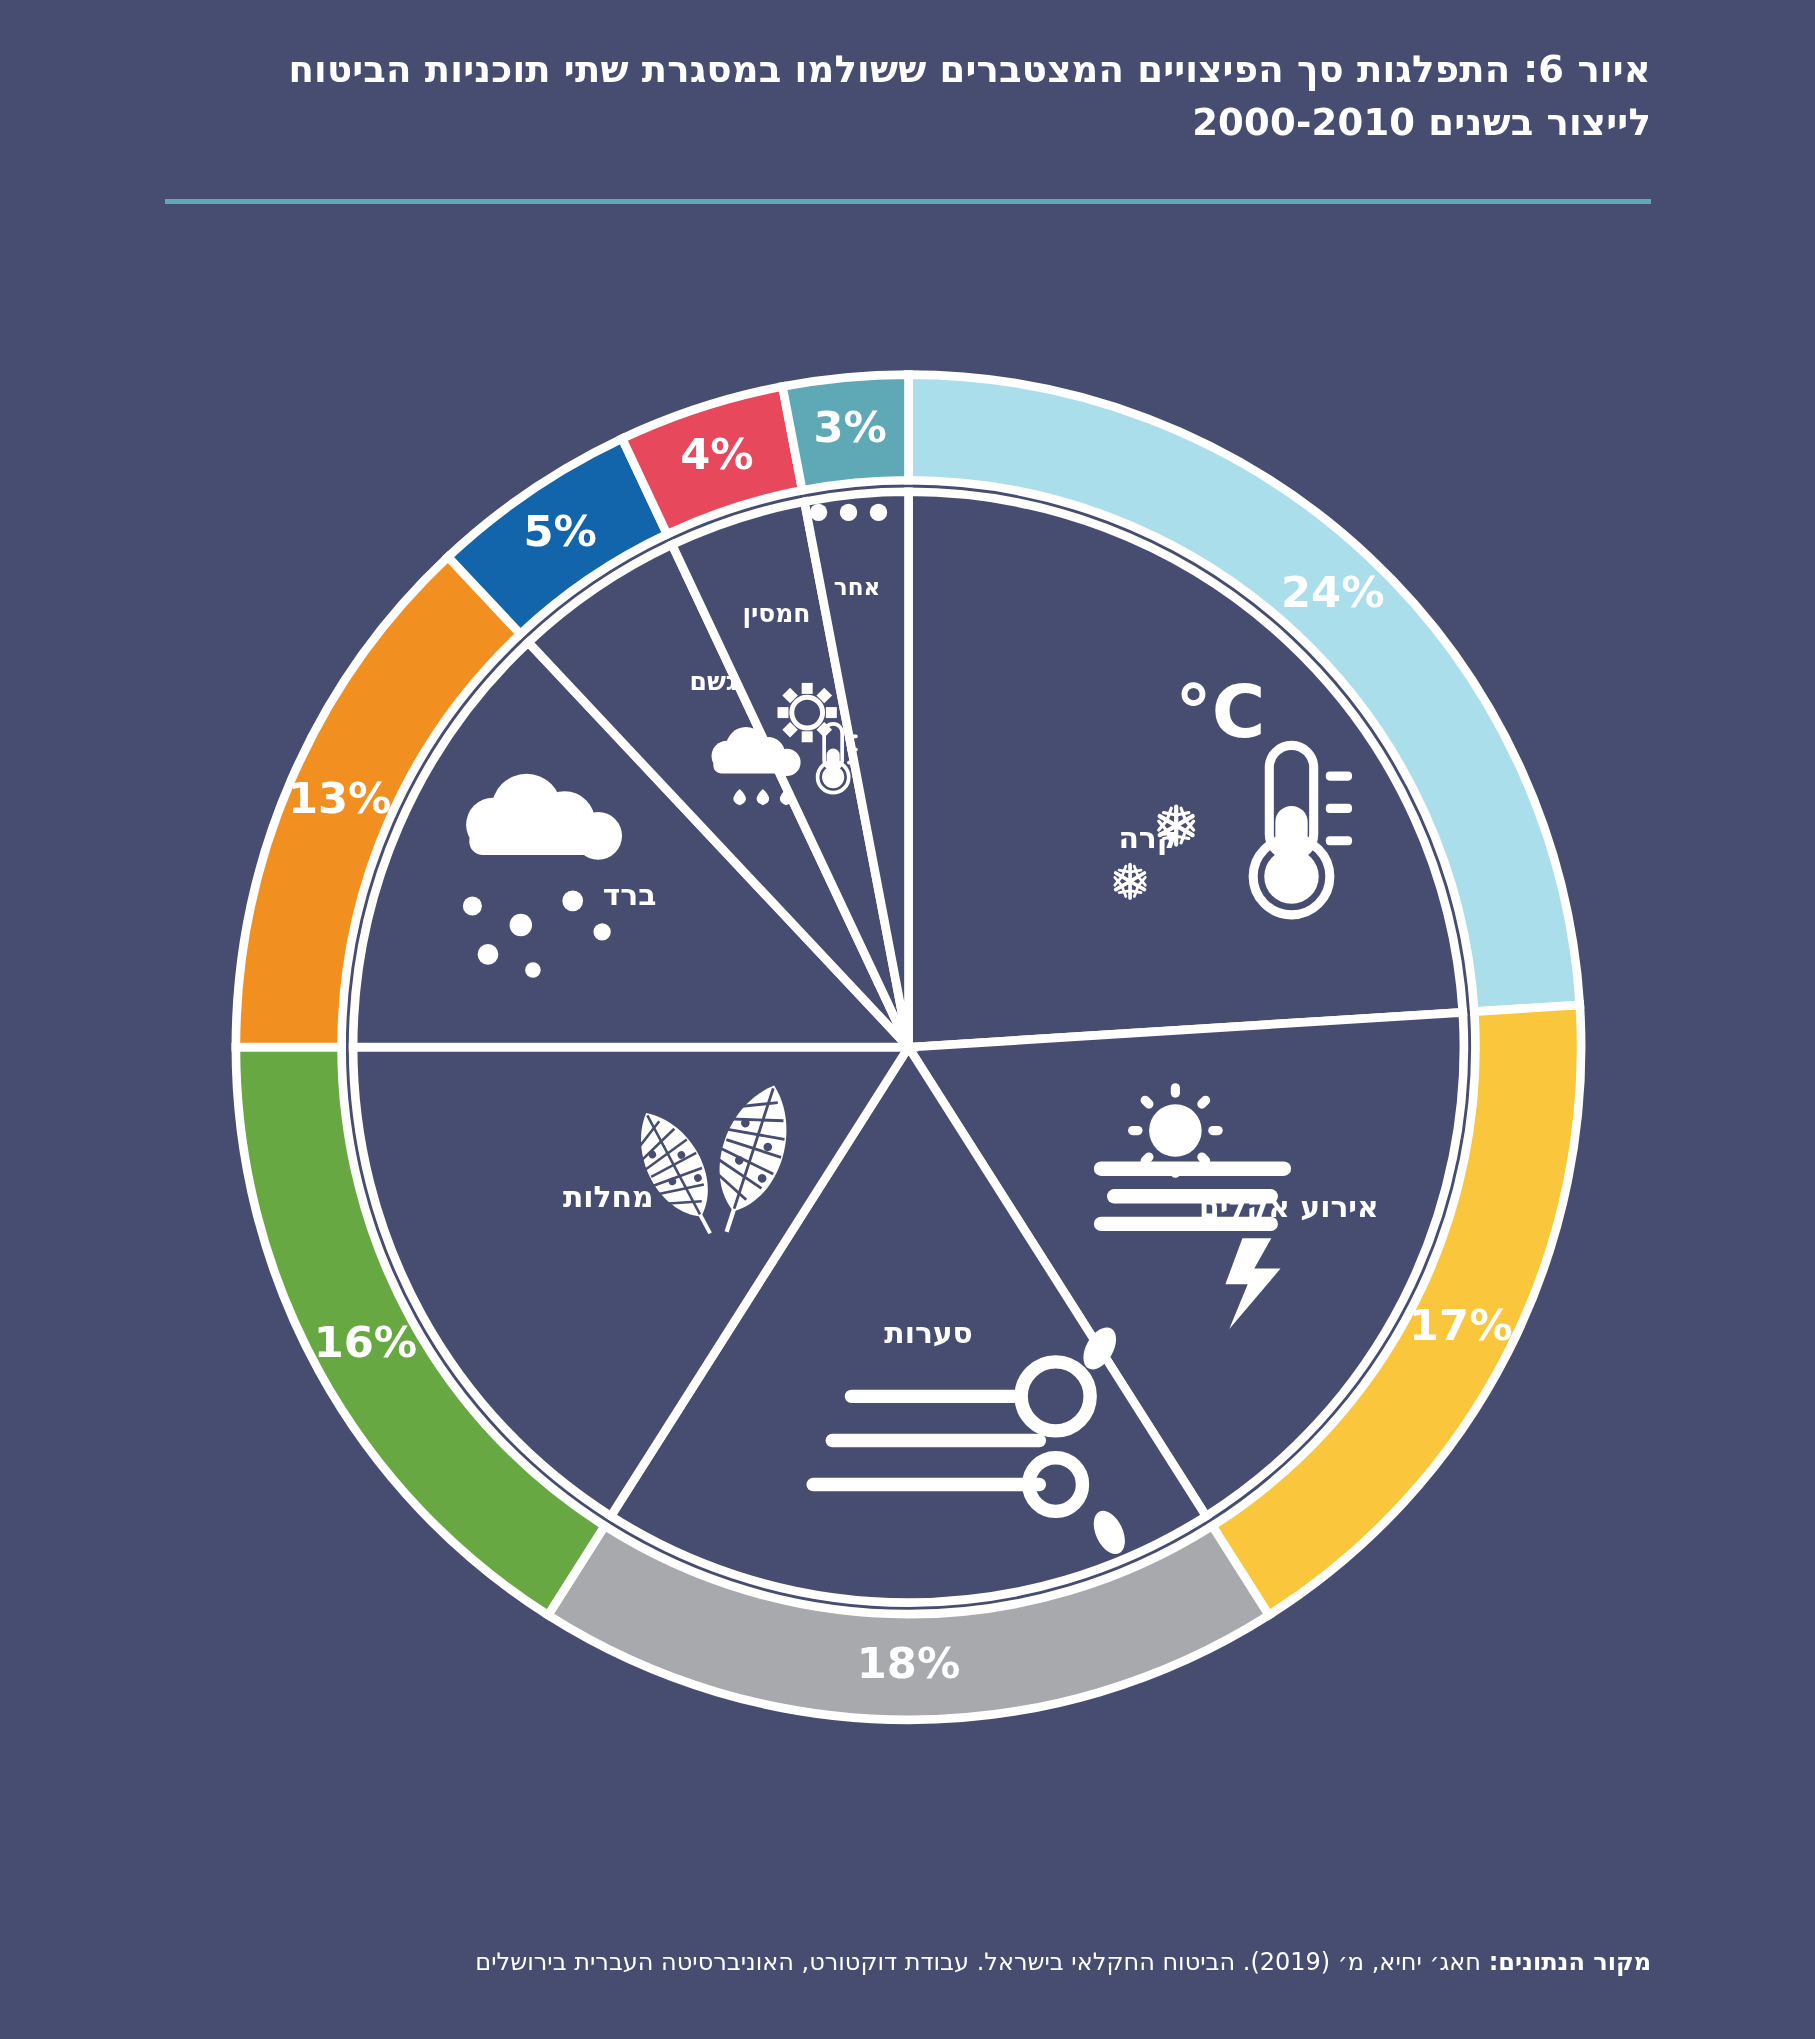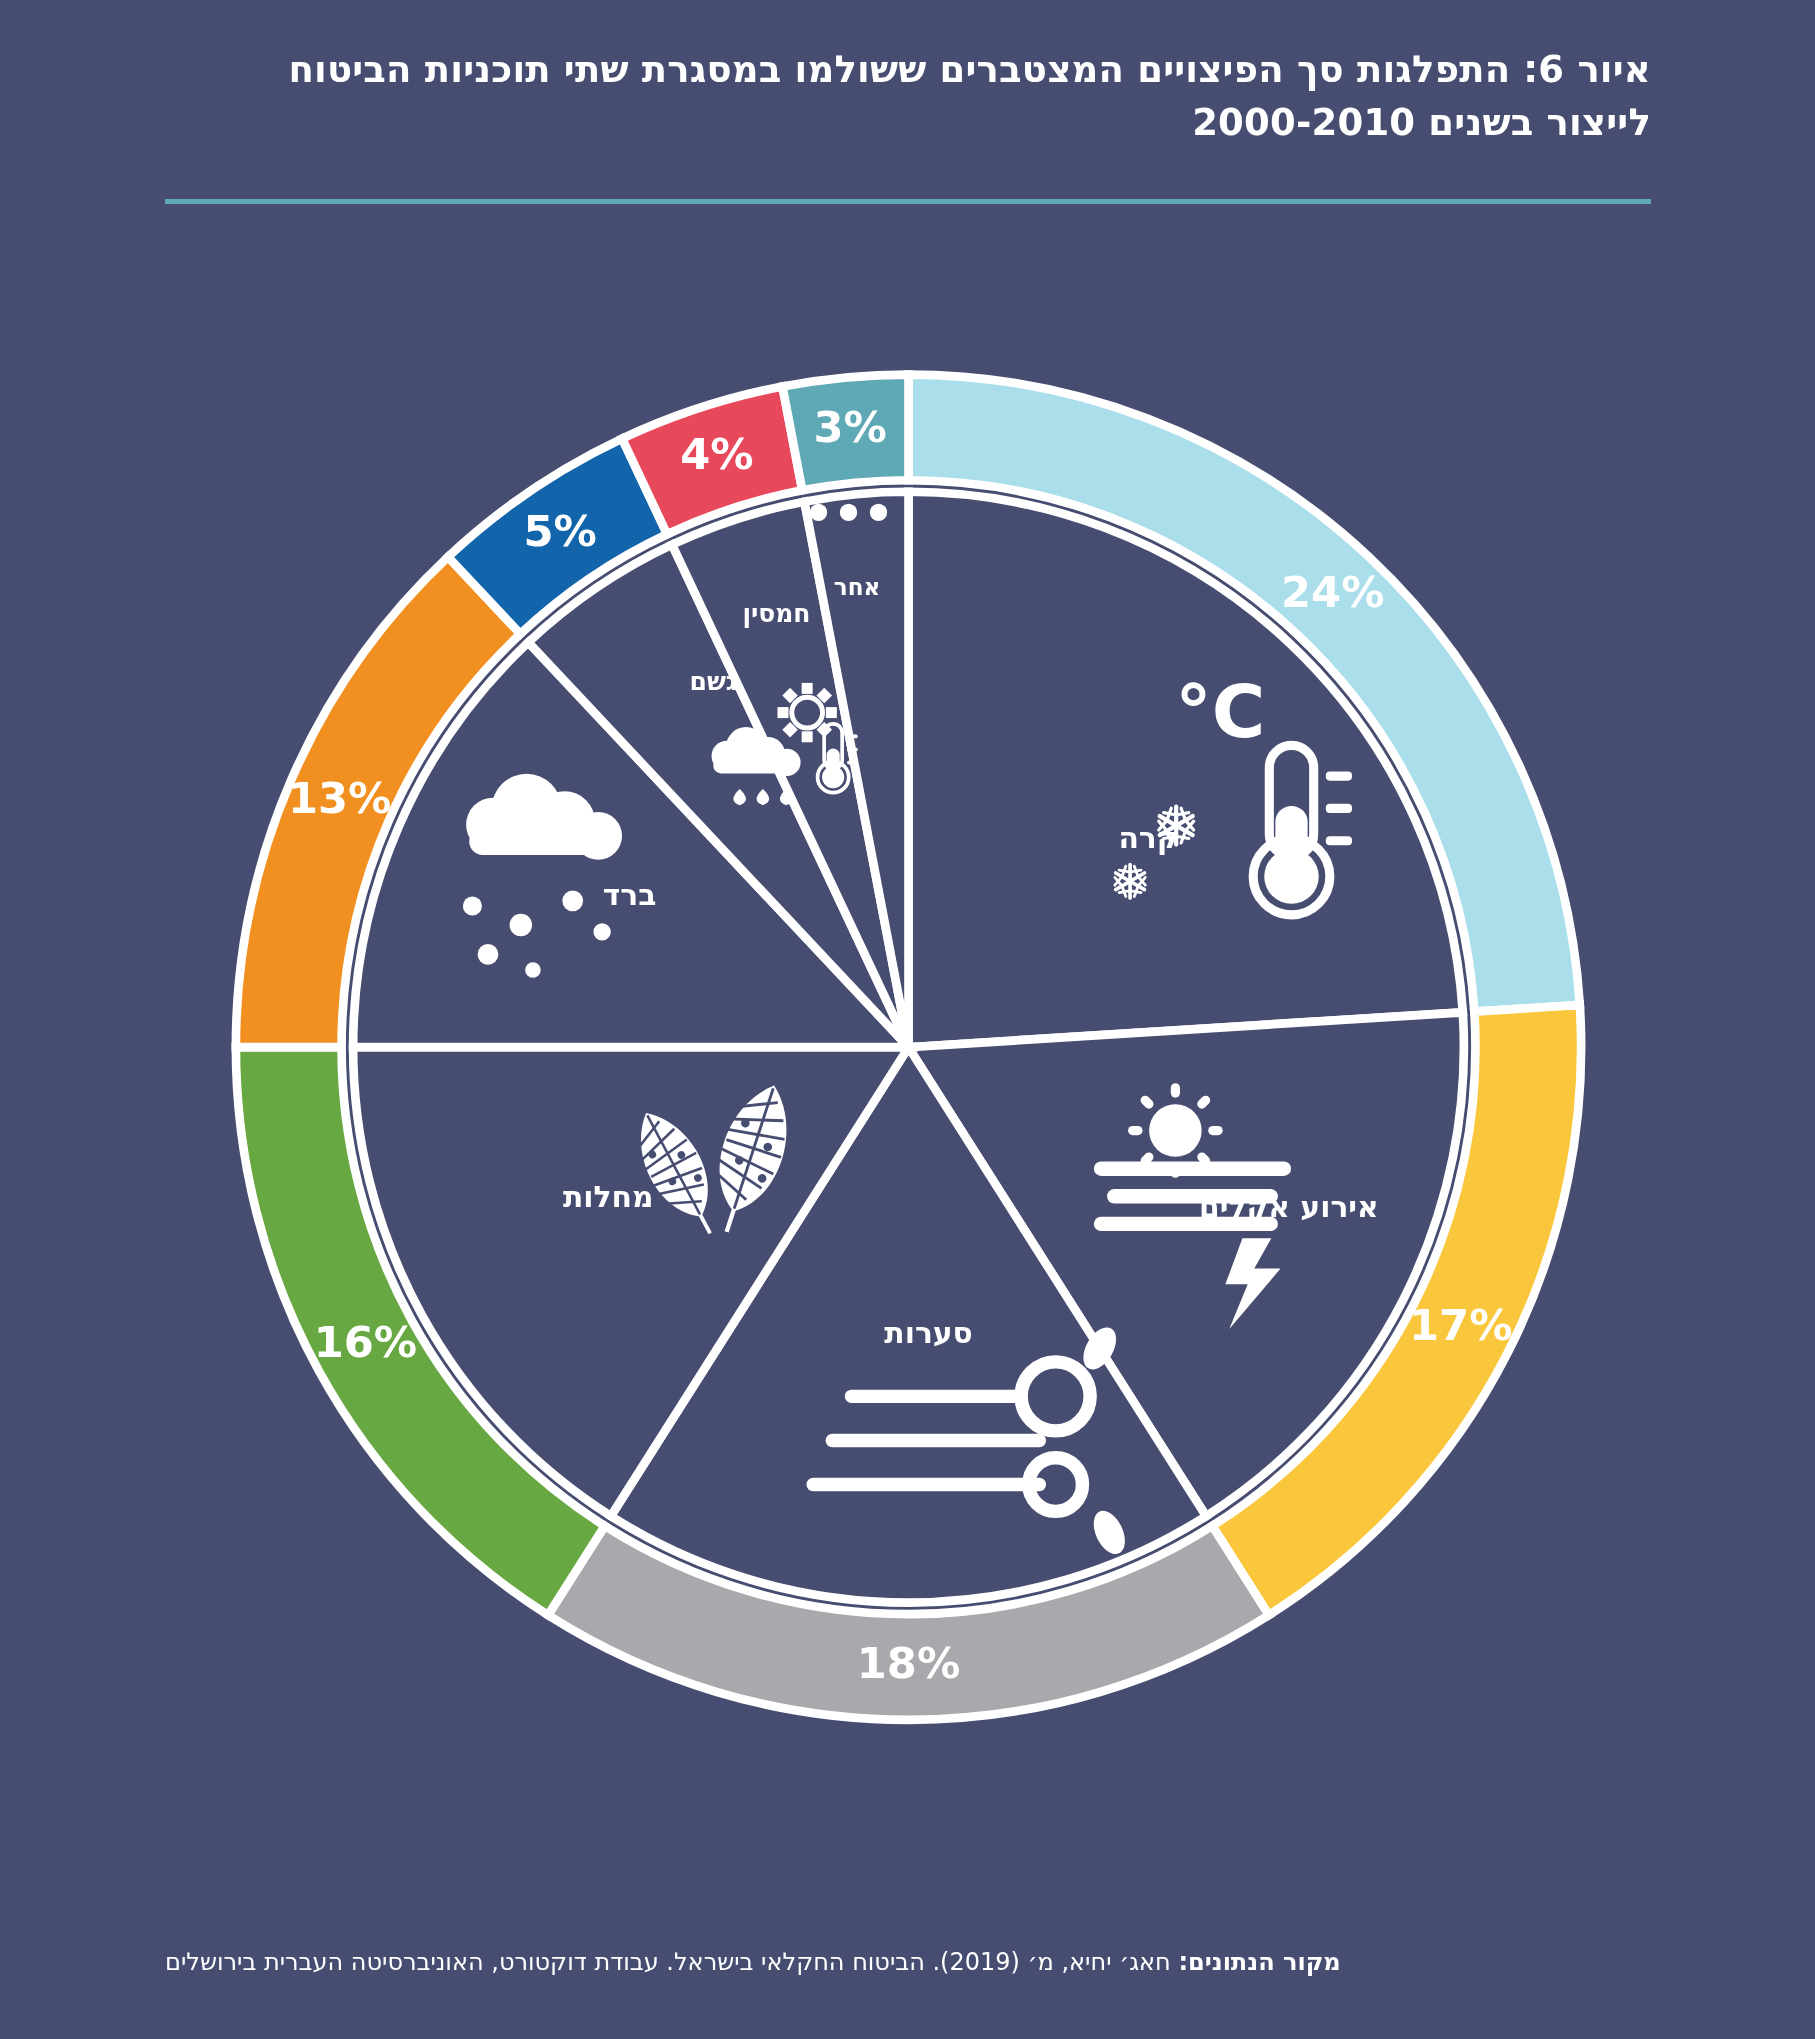--- a/index.html
+++ b/index.html
@@ -59,21 +59,21 @@
     dominant-baseline:middle;
     direction:rtl;
   }
   .cat-label.small{font-size:26px;}
   .cat-label.tiny{font-size:24px;}
 
   
   .footer{
     position:absolute;
     bottom:60px; right:165px; left:165px;
-    text-align:left;
+    text-align:right;
     direction:rtl;
     color:#ffffff;
     font-size:24px;
     line-height:1.4;
   }
   .footer b{font-weight:bold;}
 </style>
 </head>
 <body>
 

